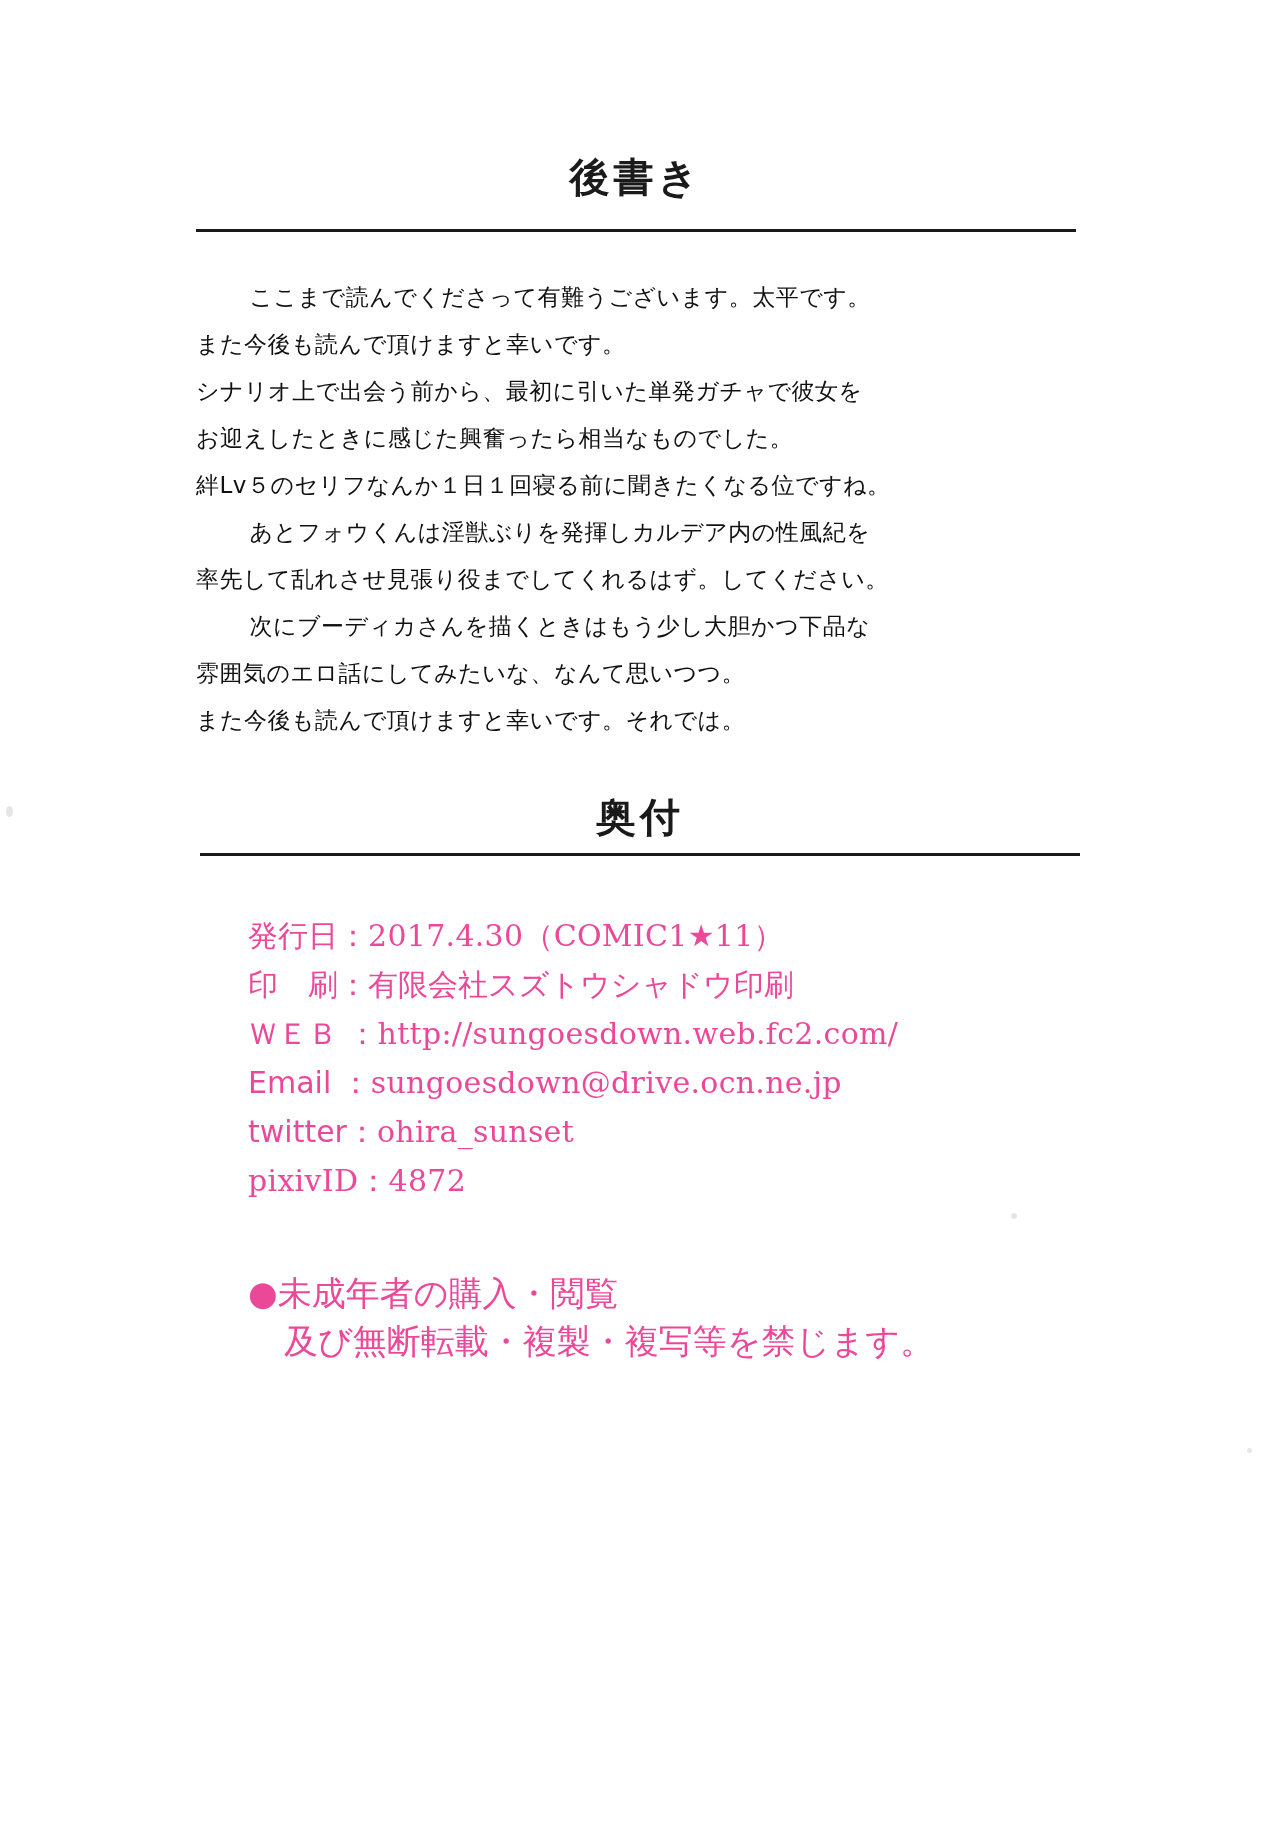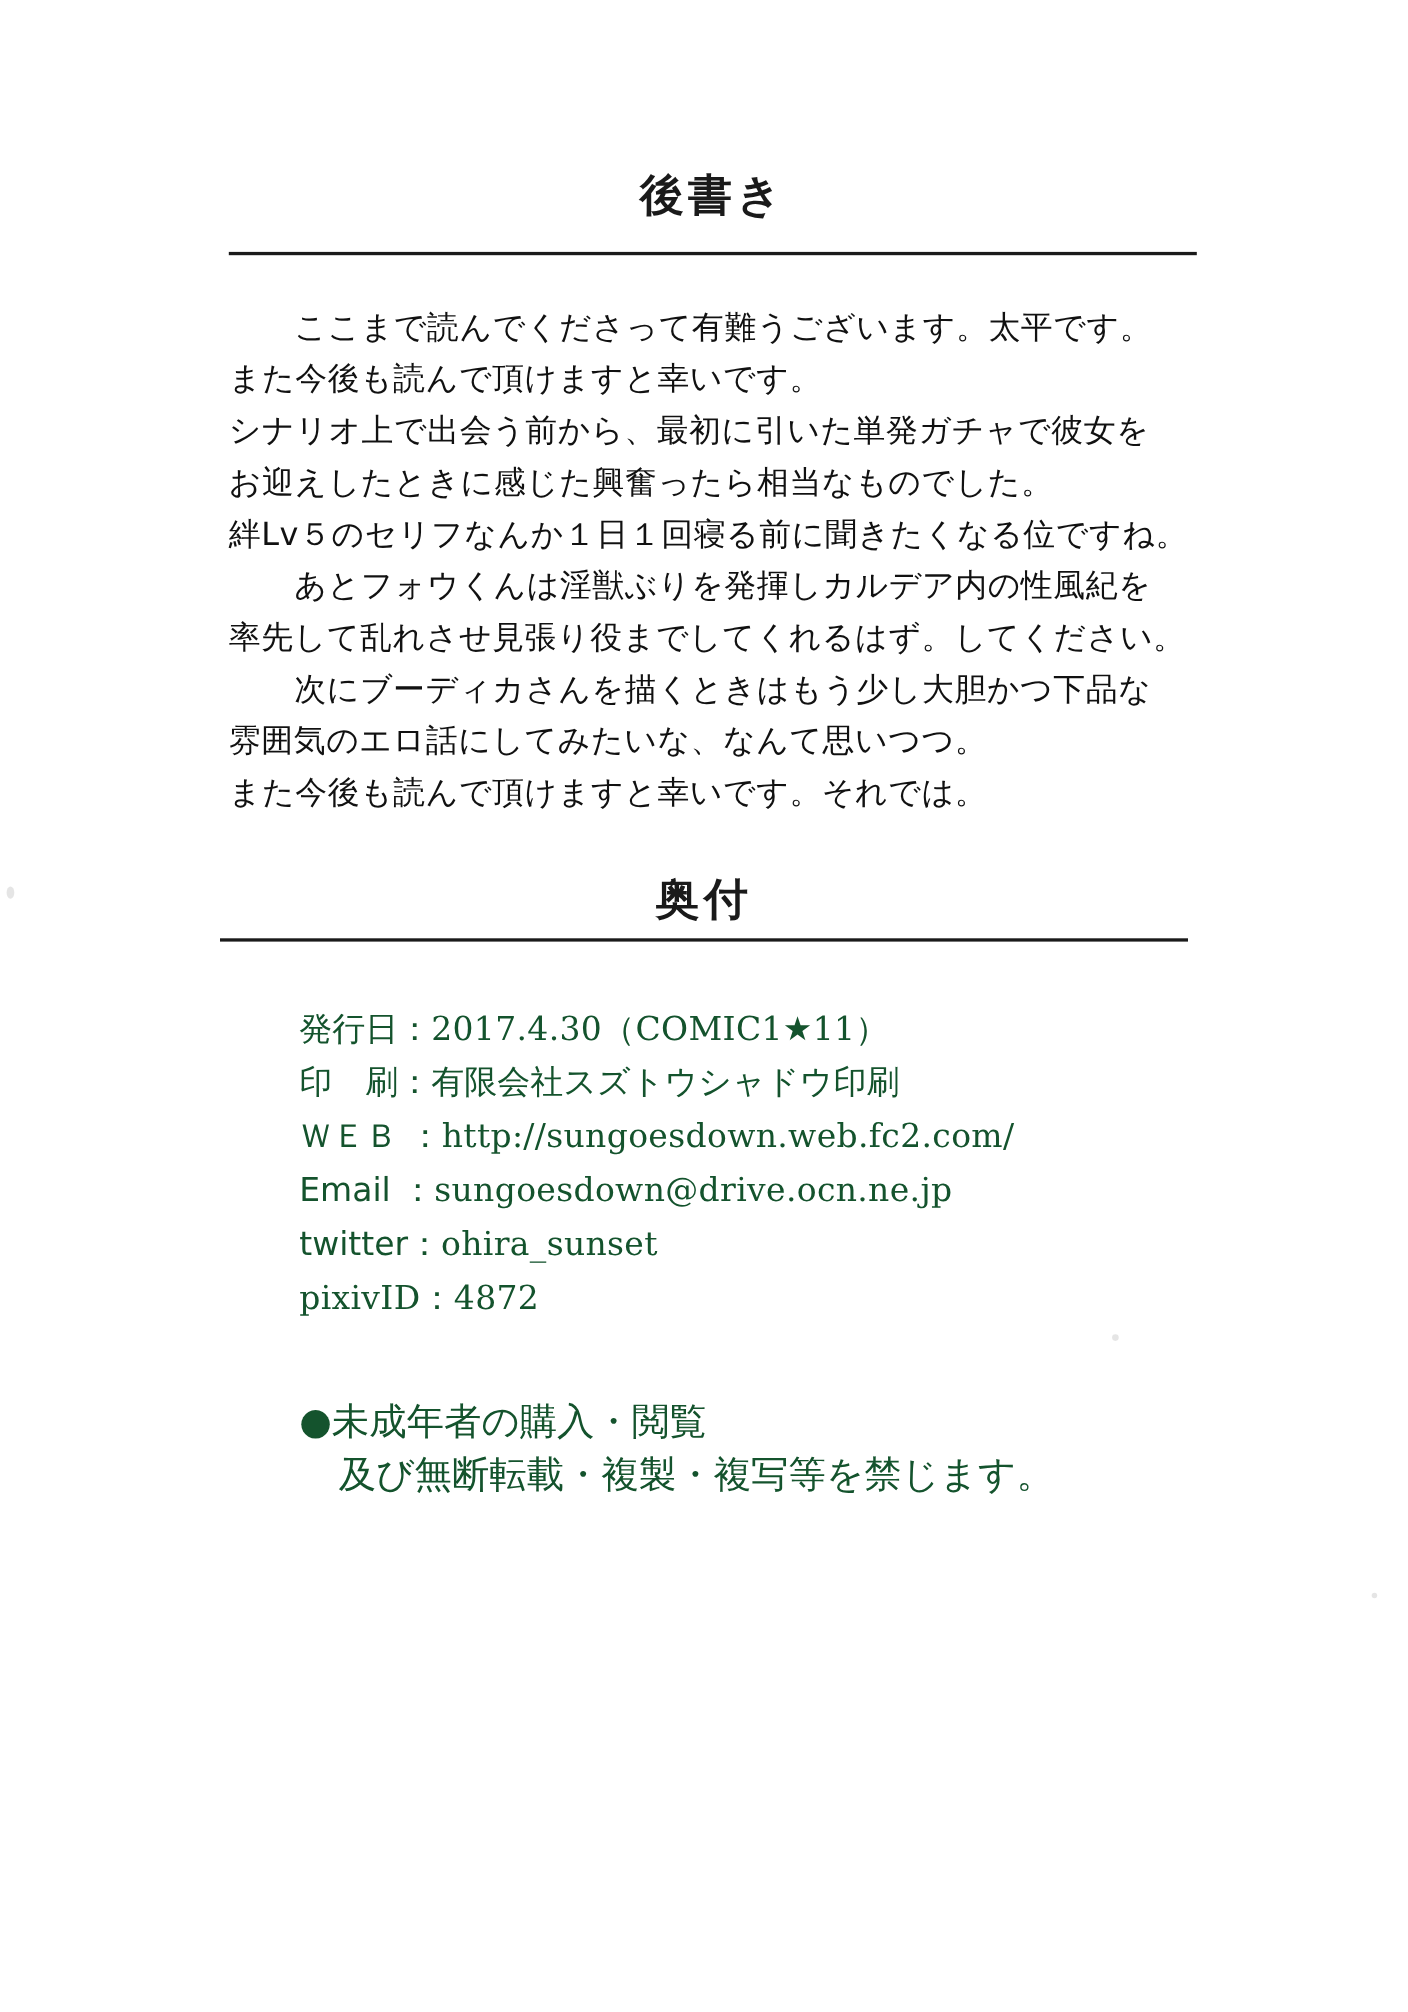--- a/index.html
+++ b/index.html
@@ -31,30 +31,30 @@
     letter-spacing: 4px;
     font-family: "DejaVu Sans", sans-serif;
   }
   .rule {
     height: 0;
     border-top: 3px solid #1a1a1a;
   }
 
   #afterword-section {
     position: absolute;
-    left: 208px;
+    left: 196px;
     top: 150px;
     width: 880px;
   }
   #afterword-section .section-title {
     margin: 0 0 24px 0;
   }
   .afterword-body {
     margin-top: 42px;
-    font-size: 29px;
+    font-size: 23px;
     line-height: 47px;
     font-family: "DejaVu Sans", sans-serif;
     letter-spacing: 0.5px;
     color: #111;
   }
   .afterword-body p {
     margin: 0;
     white-space: pre-wrap;
   }
   .indent {
@@ -66,25 +66,25 @@
     position: absolute;
     left: 200px;
     top: 790px;
     width: 880px;
   }
   #colophon-section .section-title {
     margin: 0 0 8px 0;
   }
   .colophon-body {
     margin-top: 55px;
-    margin-left: 72px;
+    margin-left: 48px;
     font-size: 30px;
     line-height: 49px;
     font-family: "DejaVu Sans", sans-serif;
-    color: #14532d;
+    color: #ec4899;
   }
   .colophon-row {
     display: block;
     white-space: pre;
   }
   .colophon-sub {
     display: block;
     white-space: pre;
     padding-left: 130px;
   }

